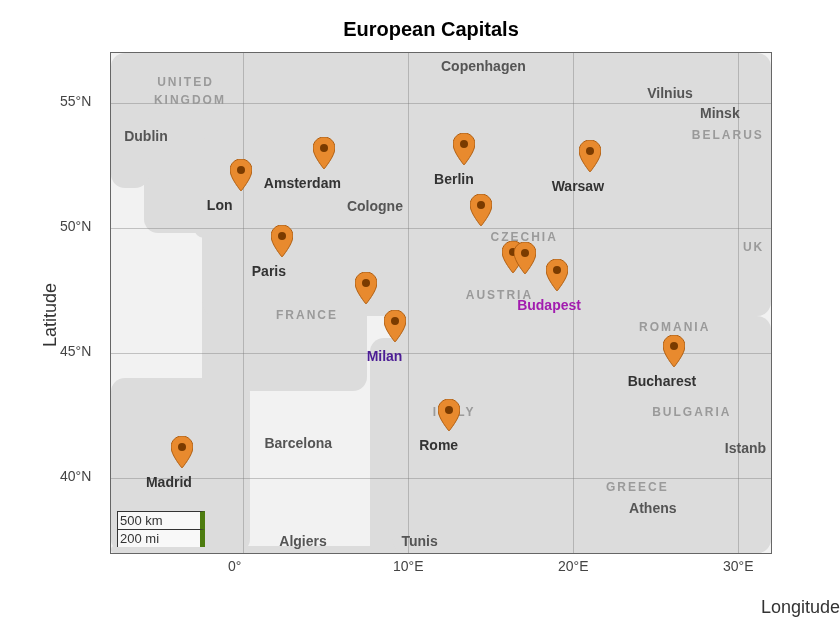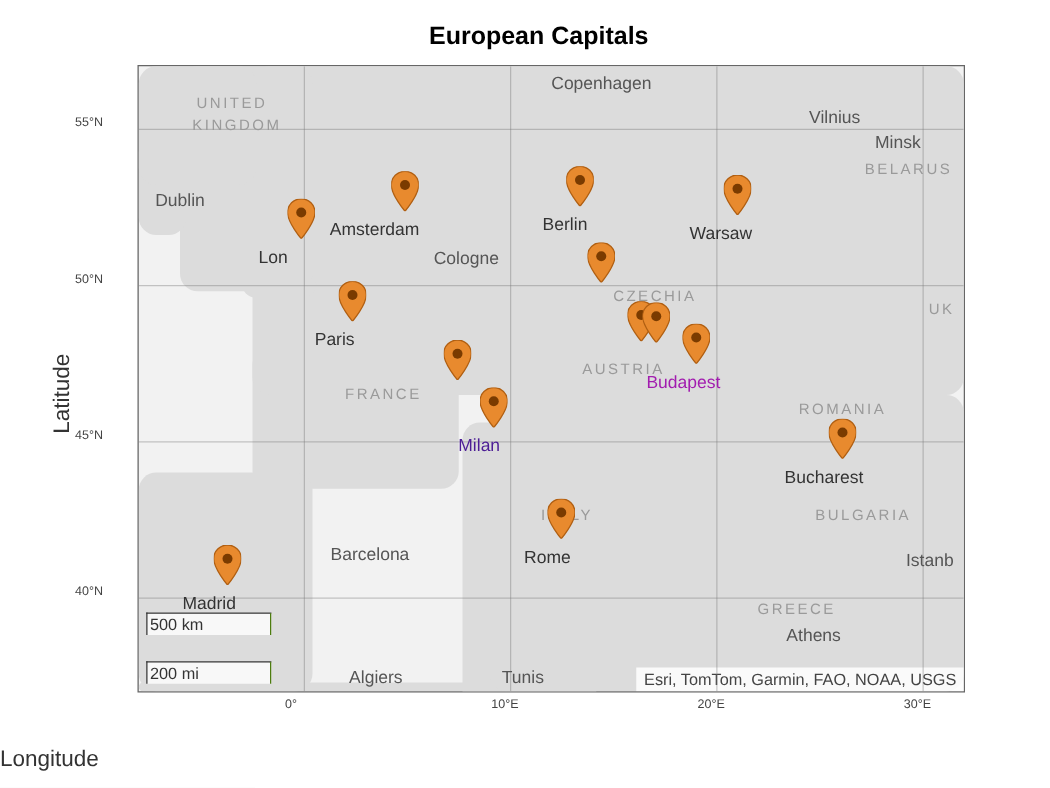--- a/index.html
+++ b/index.html
@@ -35,21 +35,21 @@
   .ylabel {
     top: 50%;
     left: 18px;
     transform: translateY(-50%) rotate(-90deg);
     transform-origin: center;
   }
   .xlabel {
     bottom: 12px;
     left: 0;
     width: 100%;
-    text-align: left;
+    text-align: right;
   }
   .axes {
     position: absolute;
     left: 110px;
     top: 52px;
     width: 660px;
     height: 500px;
     border: 1px solid #666;
     background: #f2f2f2;
     overflow: hidden;
@@ -59,30 +59,31 @@
     background: #dcdcdc;
   }
   .gridline-v, .gridline-h {
     position: absolute;
     background: rgba(120,120,120,0.4);
   }
   .gridline-v { width: 1px; height: 100%; top: 0; }
   .gridline-h { height: 1px; width: 100%; left: 0; }
   .tick {
     position: absolute;
-    font-size: 10px;
+    font-size: 14px;
     color: #444;
     white-space: nowrap;
   }
   .map-label {
     position: absolute;
     font-size: 14px;
     color: #555;
     white-space: nowrap;
     pointer-events: none;
+    font-weight: bold;
   }
   .map-label.country { color: #9a9a9a; letter-spacing: 2px; font-size: 12px; }
   .marker {
     position: absolute;
     width: 22px;
     height: 32px;
     transform: translate(-50%, -100%);
     pointer-events: auto;
   }
   .marker svg { display: block; }
@@ -102,25 +103,24 @@
     font-size: 13px;
     color: #333;
   }
   .scalebar .row {
     display: flex;
     align-items: center;
     gap: 4px;
     background: rgba(255,255,255,0.8);
     border-top: 1px solid #333;
     border-left: 1px solid #333;
-    border-right: 1px solid #4d7c0f;
+    border-right: 5px solid #4d7c0f;
     padding: 1px 4px 1px 2px;
-    width: 100px;
+    width: 88px;
     box-sizing: border-box;
-    margin-top: 21px;
   }
   .scalebar .row + .row { border-top: 1px solid #333; }
 </style>
 </head>
 <body>
 
 <div class="figure">
   <div class="title">European Capitals</div>
   <div class="ylabel">Latitude</div>
   <div class="xlabel">Longitude</div>
@@ -135,32 +135,31 @@
       <div class="land" style="left: 0px; top: 325px; width: 138.6px; height: 175px; border-radius: 14px;"></div>
       <div class="land" style="left: 82.5px; top: 165px; width: 59.4px; height: 20px; border-radius: 14px;"></div>
       <div class="land" style="left: 33px; top: 0px; width: 105.6px; height: 180px; border-radius: 14px;"></div>
       <div class="land" style="left: 0px; top: 55px; width: 37.95px; height: 80px; border-radius: 14px;"></div>
       <div class="land" style="left: 0px; top: 0px; width: 94.05px; height: 95px; border-radius: 14px;"></div>
 
     <div class="scalebar">
       <div class="row">500 km</div>
       <div class="row">200 mi</div>
     </div>
-    <div class="attribution">Esri, TomTom, Garmin, FAO, NOAA, USGS</div>
   <div class="gridline-v" style="left: 132px;"></div>
       <div class="gridline-v" style="left: 297px;"></div>
       <div class="gridline-v" style="left: 462px;"></div>
       <div class="gridline-v" style="left: 627px;"></div>
       <div class="gridline-h" style="top: 425px;"></div>
       <div class="gridline-h" style="top: 300px;"></div>
       <div class="gridline-h" style="top: 175px;"></div>
       <div class="gridline-h" style="top: 50px;"></div>
       <div class="map-label country" style="left: 46.2px; top: 22px;">UNITED</div>
       <div class="map-label country" style="left: 42.9px; top: 39.5px;">KINGDOM</div>
-      <div class="map-label" style="left: 13.2px; top: 99px; text-align: center;">Dublin</div>
+      <div class="map-label" style="left: 13.2px; top: 75px; text-align: center;">Dublin</div>
       <div class="map-label" style="left: 330px; top: 4.5px;">Copenhagen</div>
       <div class="map-label" style="left: 536.25px; top: 32px;">Vilnius</div>
       <div class="map-label" style="left: 589px; top: 52px;">Minsk</div>
       <div class="map-label country" style="left: 580.8px; top: 74.5px;">BELARUS</div>
       <div class="map-label" style="left: 235.95px; top: 144.5px;">Cologne</div>
       <div class="map-label country" style="left: 379.5px; top: 177px;">CZECHIA</div>
       <div class="map-label country" style="left: 354.75px; top: 234.5px;">AUSTRIA</div>
       <div class="map-label country" style="left: 165px; top: 254.5px;">FRANCE</div>
       <div class="map-label country" style="left: 528px; top: 267px;">ROMANIA</div>
       <div class="map-label country" style="left: 321.75px; top: 352px;">ITALY</div>

